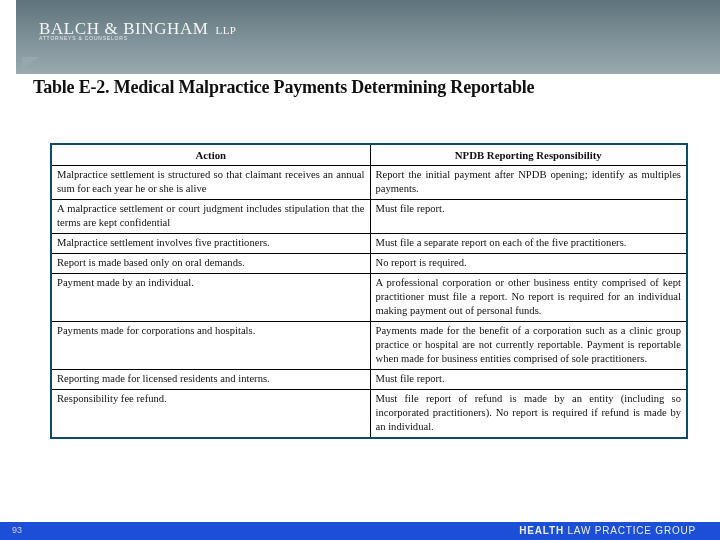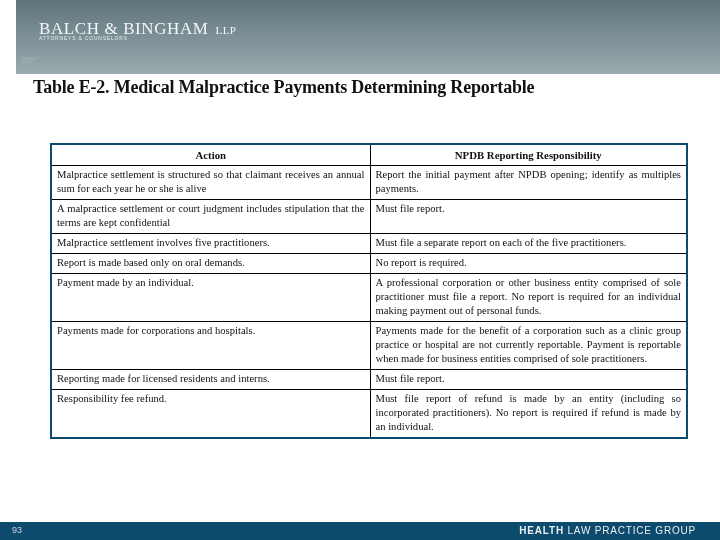--- a/index.html
+++ b/index.html
@@ -9,21 +9,21 @@
   .tab-notch { position:absolute; left:22px; top:57px; width:0; height:0;
     border-top:12px solid #97a8ad; border-right:17px solid transparent; }
   .logo-name { position:absolute; left:23px; top:19px; color:#f4f6f6; font-family:"Liberation Serif", serif; font-size:17px; letter-spacing:0.6px; }
   .logo-name .llp { font-size:11px; letter-spacing:0.5px; margin-left:2px; }
   .logo-sub { position:absolute; left:23px; top:35px; color:#e6ebec; font-family:"Liberation Sans", sans-serif; font-size:5px; letter-spacing:0.8px; text-transform:uppercase; }
   .title { position:absolute; left:33px; top:77px; font-family:Liberation Serif, serif; font-weight:bold; font-size:18px; color:#111; letter-spacing:-0.2px; }
   table.tbl { position:absolute; left:36px; top:143px; width:638px; border-collapse:collapse; border:2px solid #0c4a6e; font-family:"Liberation Serif", serif; font-size:10.6px; color:#111; line-height:14px;margin-left:14px; }
   table.tbl td, table.tbl th { border:1.5px solid #000; vertical-align:top; padding:2px 5px 3px 5px; text-align:justify; }
   table.tbl th { font-weight:bold; text-align:center; padding:3px 5px; font-size:10.8px; }
   table.tbl col.c1 { width:319px; }
-  .footer { position:absolute; left:0; top:522px; width:720px; height:18px; background:#0c4a6e; }
+  .footer { position:absolute; left:0; top:522px; width:720px; height:18px; background:#1d4ed8; }
   .pagenum { position:absolute; left:12px; top:3px; color:#c8d0d3; font-family:"Liberation Sans", sans-serif; font-size:9px; }
   .group { position:absolute; right:24px; top:3px; color:#e9eeef; font-family:"Liberation Sans", sans-serif; font-size:10px; font-weight:bold; letter-spacing:0.8px; }
   .group .light { font-weight:normal; }
 </style>
 </head>
 <body>
 
 <div class="banner">
   <div class="logo-name"><span>BALCH &amp; BINGHAM</span> <span class="llp">LLP</span></div>
   <div class="logo-sub">Attorneys &amp; Counselors</div>
@@ -55,21 +55,21 @@
     <tr>
       <td>Malpractice settlement involves five practitioners.</td>
       <td>Must file a separate report on each of the five practitioners.</td>
     </tr>
     <tr>
       <td>Report is made based only on oral demands.</td>
       <td>No report is required.</td>
     </tr>
     <tr>
       <td>Payment made by an individual.</td>
-      <td>A professional corporation or other business entity comprised of sole practitioner must file a report.  No report is required for an individual making payment out of personal funds.</td>
+      <td>A professional corporation or other business entity comprised of kept practitioner must file a report.  No report is required for an individual making payment out of personal funds.</td>
     </tr>
     <tr>
       <td>Payments made for corporations and hospitals.</td>
       <td>Payments made for the benefit of a corporation such as a clinic group practice or hospital are not currently reportable.  Payment is reportable when made for business entities comprised of sole practitioners.</td>
     </tr>
     <tr>
       <td>Reporting made for licensed residents and interns.</td>
       <td>Must file report.</td>
     </tr>
     <tr>

